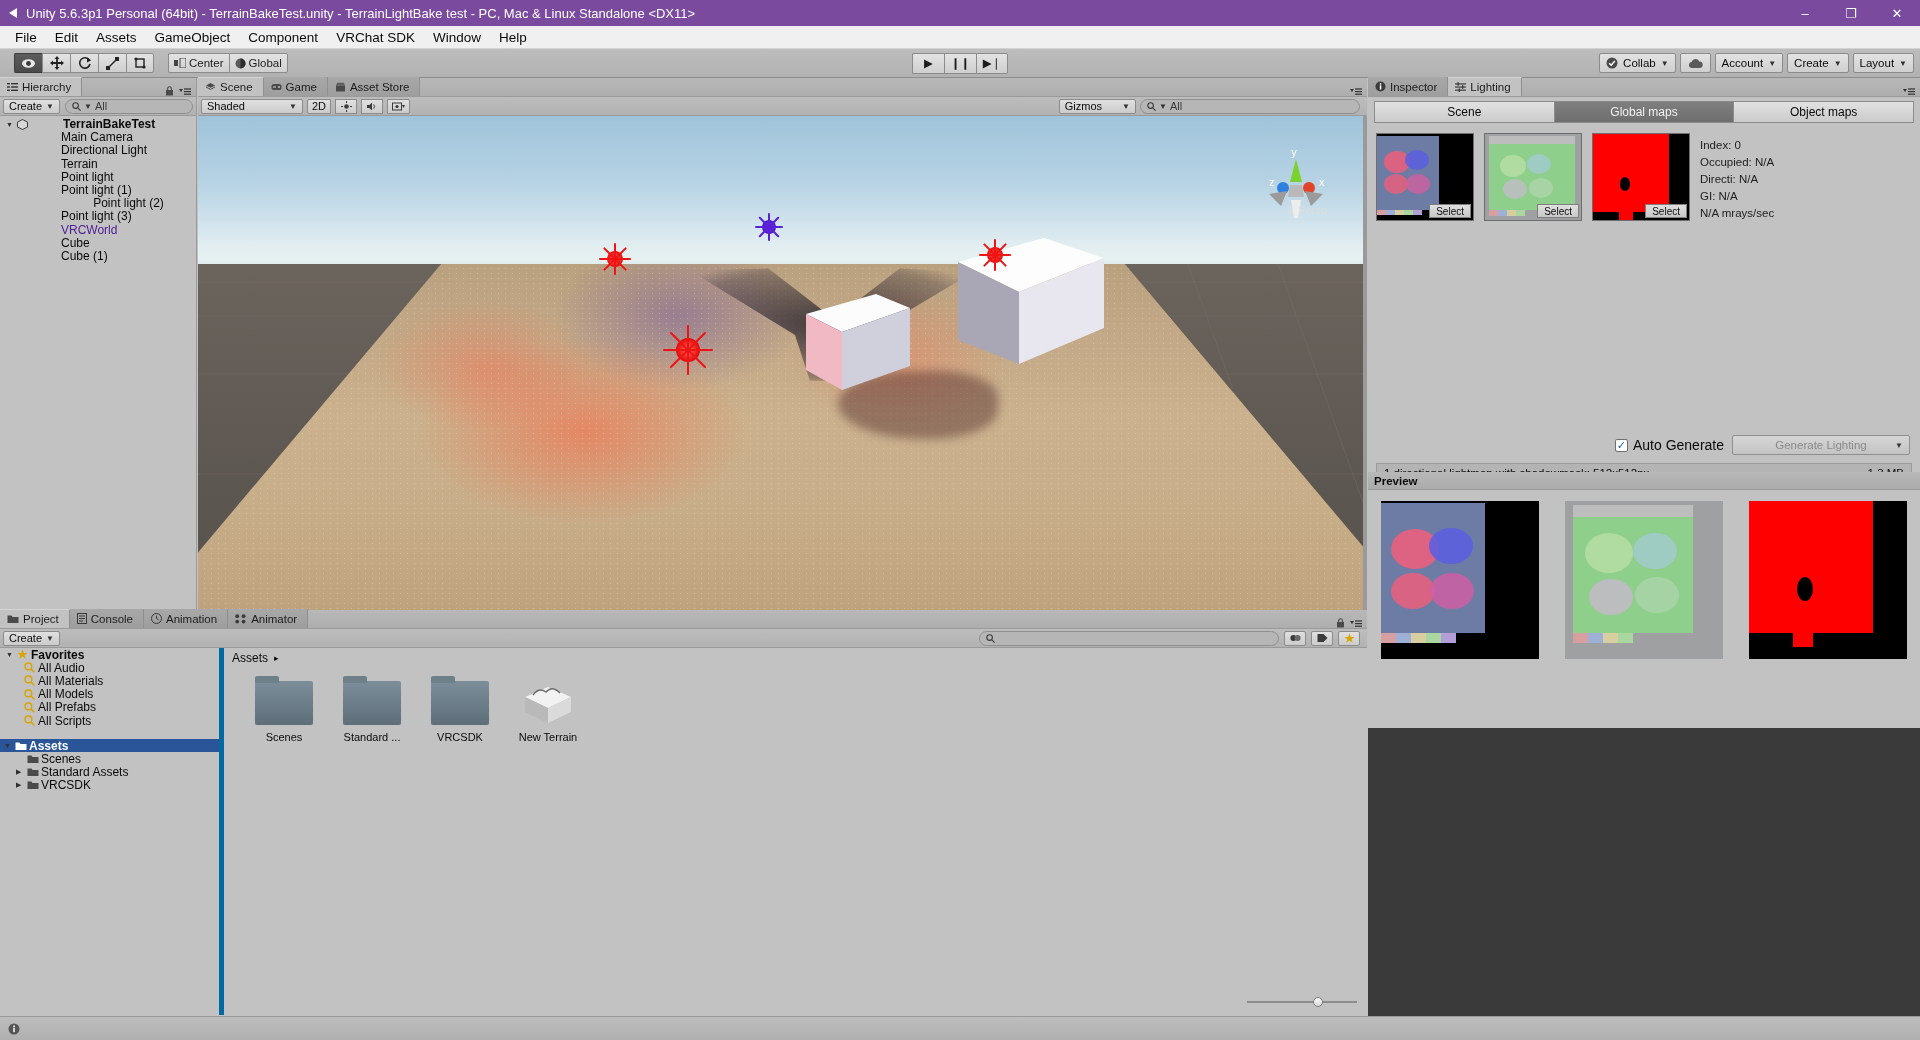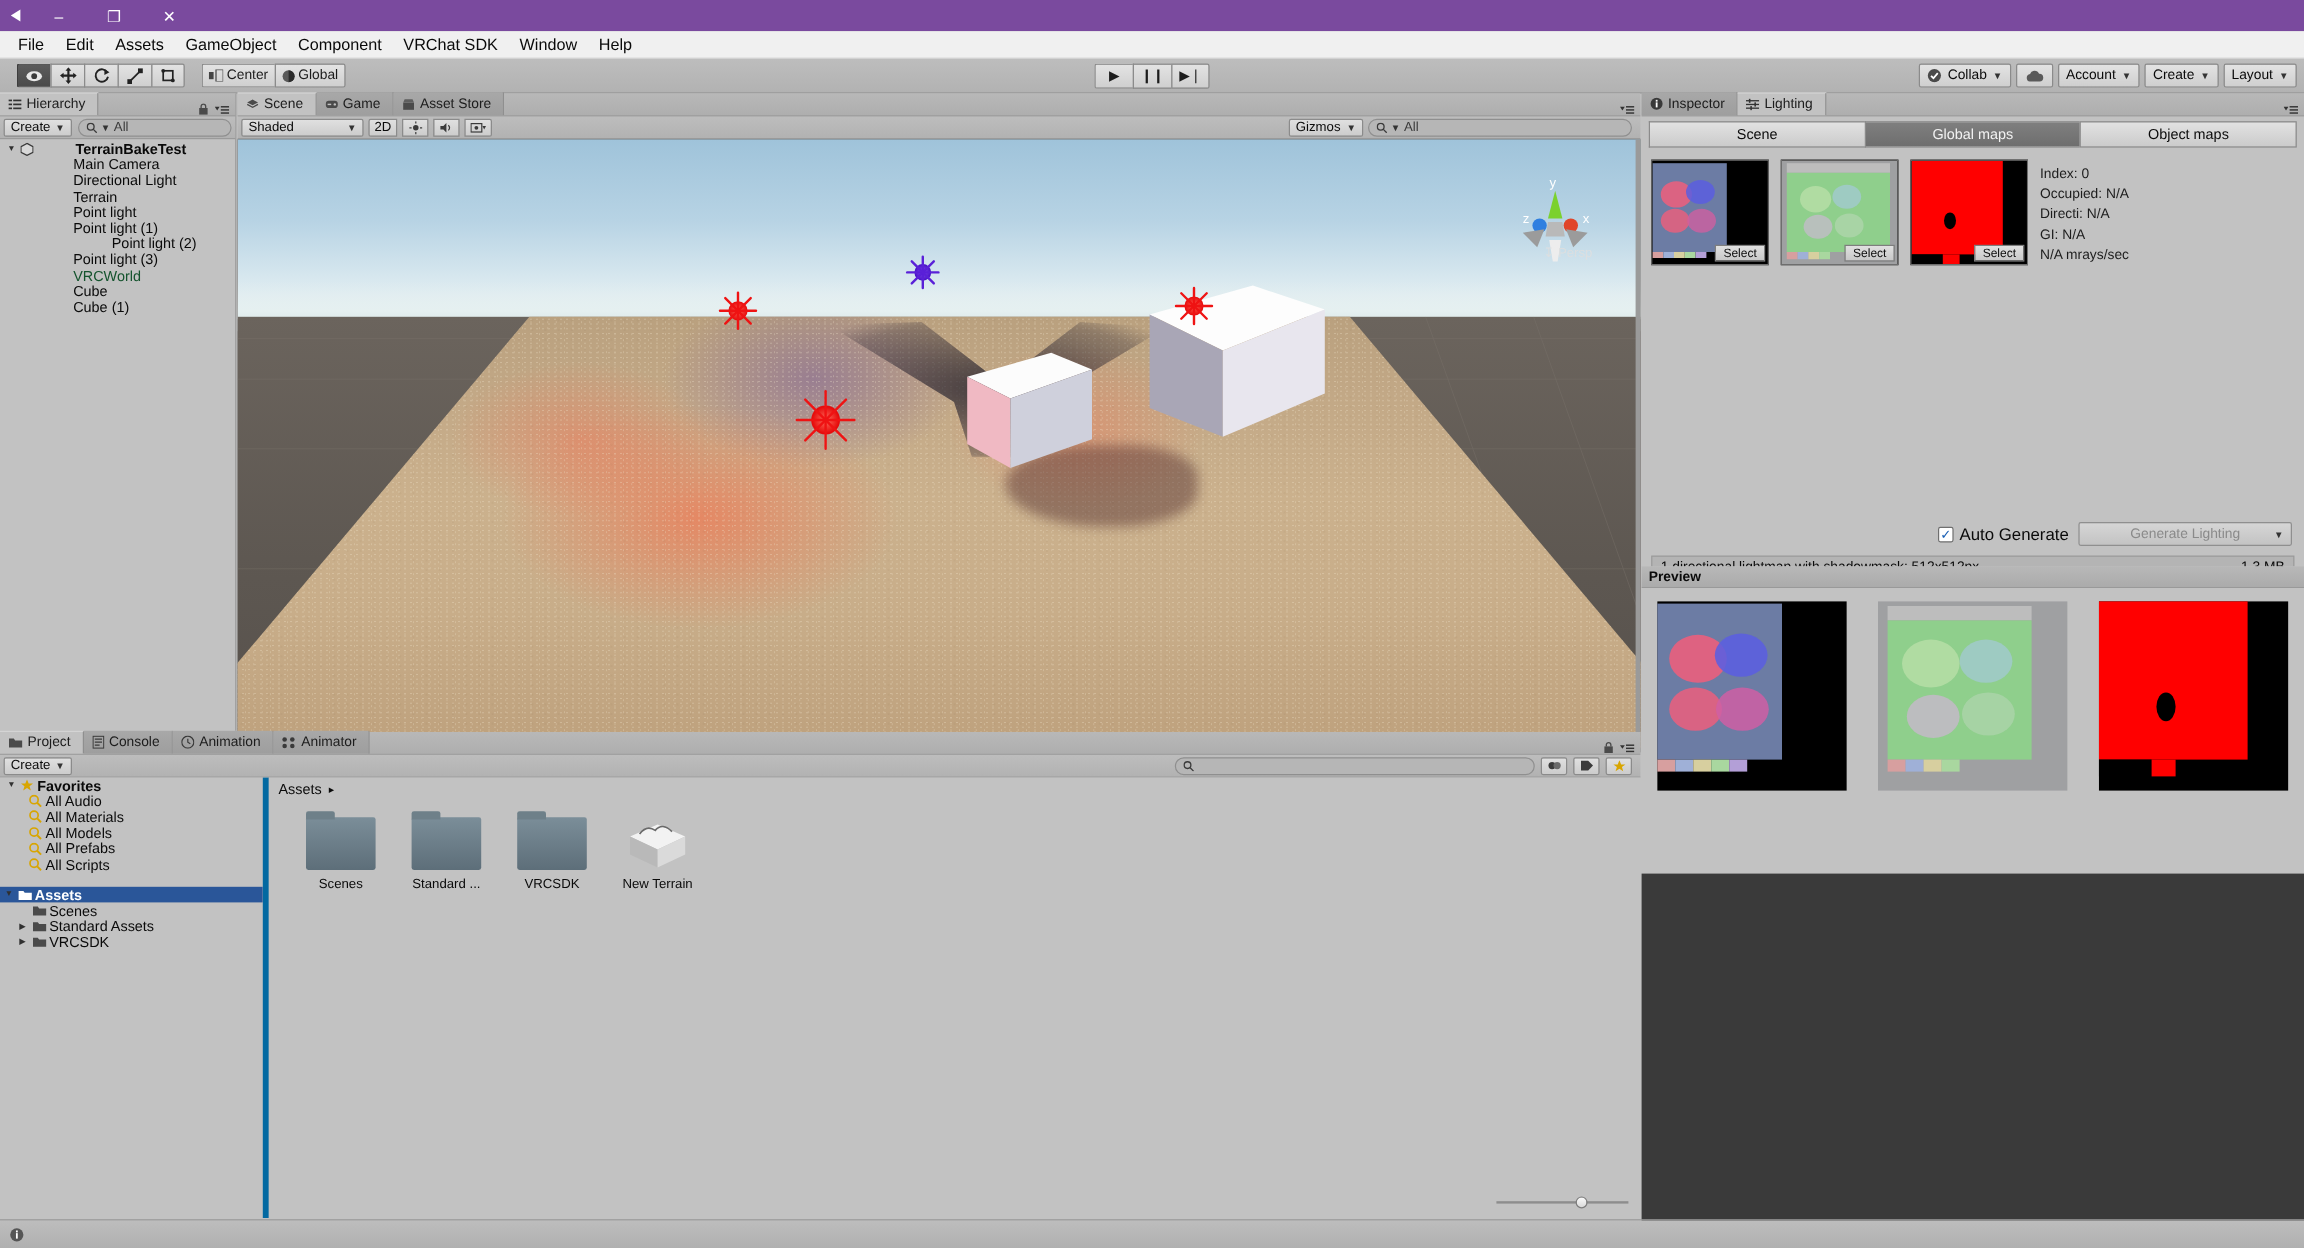--- a/index.html
+++ b/index.html
@@ -87,29 +87,29 @@
               border-radius: 2px; display: flex; align-items: center; gap: 4px; }
   .searchfield { flex: 1; height: 15px; background: #b6b6b6; border: 1px solid #8f8f8f;
                  border-radius: 8px; display: flex; align-items: center; padding: 0 6px;
                  font-size: 11px; color: #3a3a3a; gap: 3px; }
   .tree { padding-top: 2px; font-size: 12px; }
   .trow { height: 13.2px; display: flex; align-items: center; padding-left: 6px; white-space: nowrap; }
   .tarrow { width: 11px; font-size: 7px; color: #303030; display:flex; align-items:center; }
   .ticon { width: 14px; display: flex; align-items: center; }
   .tlabel { line-height: 13px; margin-left: 32px; }
   .trow.root .tlabel { font-weight: bold; }
-  .trow.prefab .tlabel { color: #14532d; }
+  .trow.prefab .tlabel { color: #4c1d95; }
 
   
   #scene { left: 198px; top: 78px; width: 1169px; height: 531px; }
   .scene-toolbar { height: 19px; background: linear-gradient(#bdbdbd,#b2b2b2);
                    display:flex; align-items:center; gap: 4px; padding: 0 3px;
                    border-bottom: 1px solid #9a9a9a; }
   .sdrop { height: 15px; padding: 0 5px; font-size: 11px; background: linear-gradient(#e0e0e0,#cccccc);
-           border: 1px solid #8b8b8b; border-radius: 2px; display:flex; align-items:center; gap:5px; }
+           border: 1px solid #8b8b8b; border-radius: 2px; display:flex; align-items:center; gap:20px; }
   .sbtn { height: 15px; min-width: 22px; padding: 0 4px; font-size: 11px;
           background: linear-gradient(#e0e0e0,#cccccc); border: 1px solid #8b8b8b;
           display:flex; align-items:center; justify-content:center; }
   .sceneview { position: relative; width: 1169px; height: 511px; overflow: hidden; background:#55504b; }
   .sky { position:absolute; left:0; top:0; width:100%; height:150px;
          background: linear-gradient(#9fc3da 0%, #b7d3e4 45%, #d8e8ef 78%, #e9f1f3 100%); }
   .horizon-haze { position:absolute; left:0; top:118px; width:100%; height:42px;
          background: linear-gradient(rgba(225,238,240,0) 0%, rgba(229,240,240,.95) 60%, rgba(210,222,224,.8) 100%); }
   .groundplane { position:absolute; left:0; top:148px; width:100%; height:363px;
          background: linear-gradient(#6b645d, #5d5751 60%, #57514c 100%); }
@@ -219,20 +219,21 @@
 <body>
 
 <div id="app">
 
   <div class="titlebar">
     <div class="tb-icon">
       <svg width="14" height="14" viewBox="0 0 14 14">
           <polygon points="11,2 3,7 11,12" fill="#fff"></polygon>
         </svg>
     </div>
+    <div class="tb-text">Unity 5.6.3p1 Personal (64bit) - TerrainBakeTest.unity - TerrainLightBake test - PC, Mac &amp; Linux Standalone &lt;DX11&gt;</div>
     <div class="winbtns">
       <div class="winbtn">–</div>
       <div class="winbtn">❐</div>
       <div class="winbtn close">✕</div>
     </div>
   </div>
 
   <div class="menubar">
     <div class="menuitem">File</div>
     <div class="menuitem">Edit</div>

